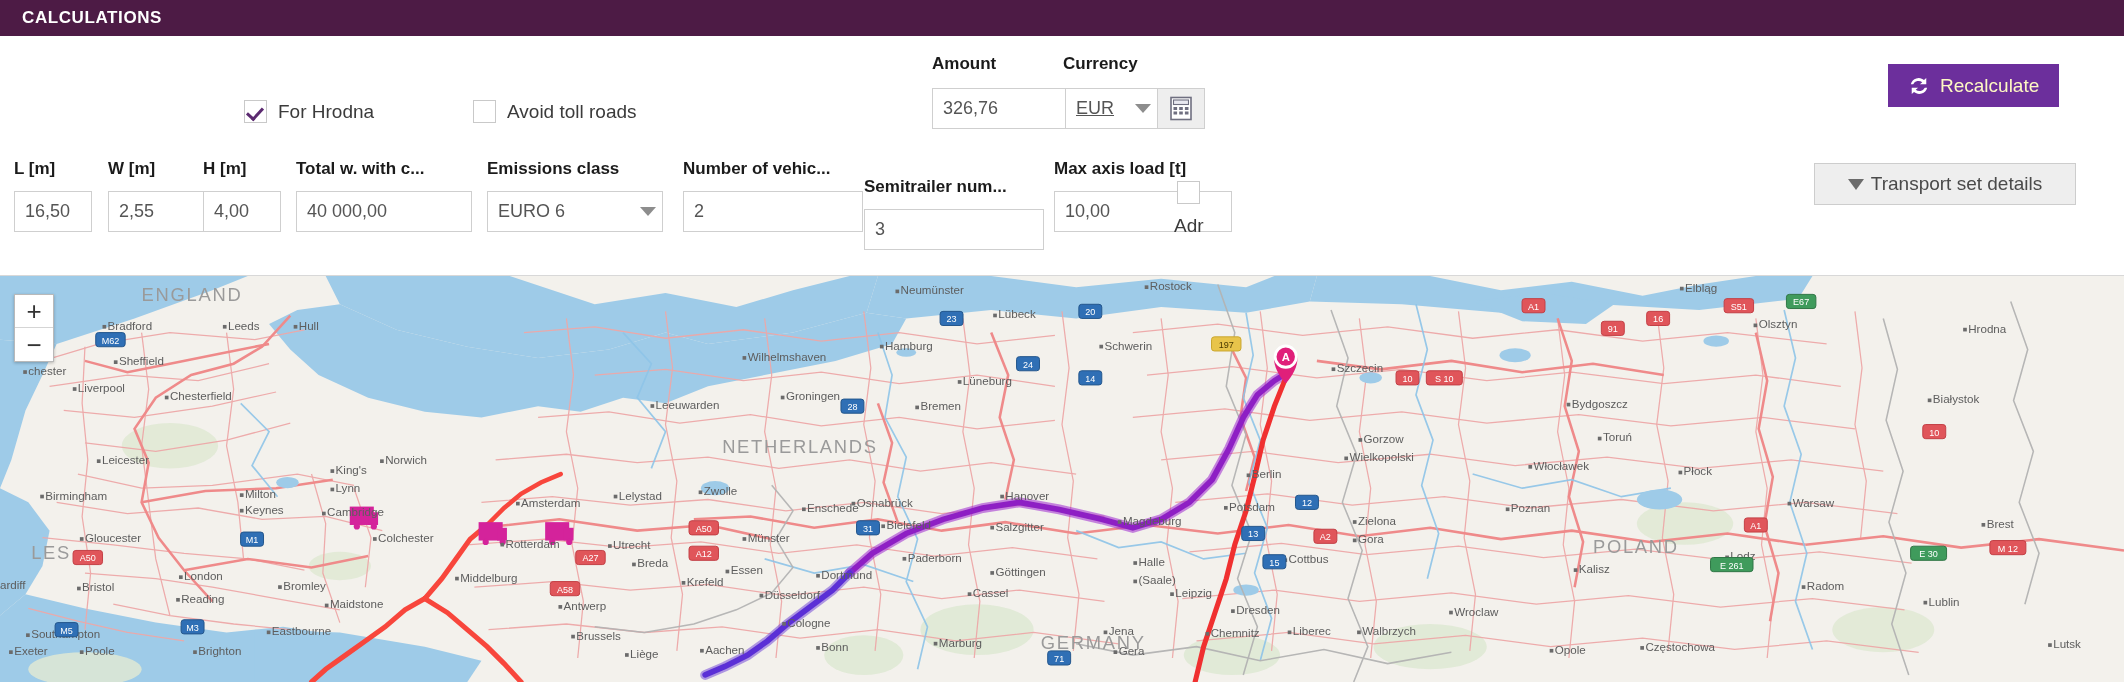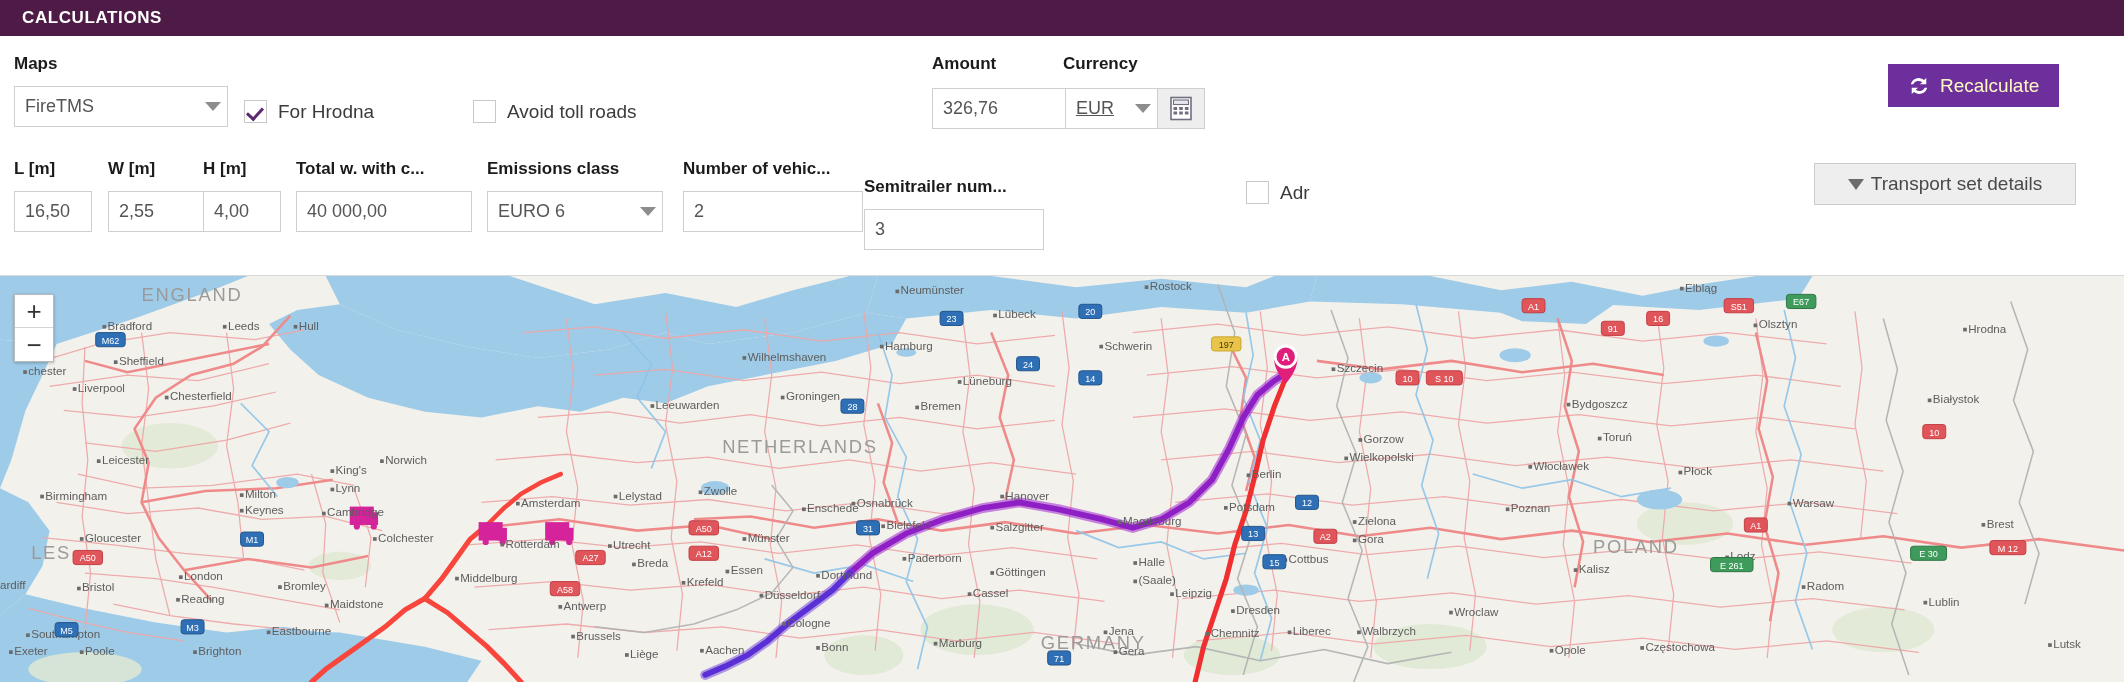--- a/index.html
+++ b/index.html
@@ -172,27 +172,20 @@
 <body>
 
 <div class="titlebar">
   <span class="title">CALCULATIONS</span>
 </div>
 
 <div class="formpanel">
 
   <div class="row1">
 
-    <div class="fld" style="left:14px; top:18px;">
-      <div class="lbl">Maps</div>
-      <div class="inp sel" style="width:214px; margin-top:12px;">
-        <span>FireTMS</span>
-        <span class="caret"></span>
-      </div>
-    </div>
 
     <div class="fld cbwrap" style="left:244px; top:64px;">
       <span class="cbox checked"></span>
       <span class="cblabel">For Hrodna</span>
     </div>
 
     <div class="fld cbwrap" style="left:473px; top:64px;">
       <span class="cbox"></span>
       <span class="cblabel">Avoid toll roads</span>
     </div>
@@ -282,22 +275,28 @@
       </div>
     </div>
 
     <div class="fld" style="left:864px; top:18px;margin-top:18px;">
       <div class="lbl">Semitrailer num...</div>
       <div class="inp" style="width:180px; margin-top:12px;">
         <span>3</span>
       </div>
     </div>
 
-
-    <div class="fld cbwrap" style="left:1246px; top:40px;">
+    <div class="fld" style="left:1054px; top:18px;">
+      <div class="lbl">Max axis load [t]</div>
+      <div class="inp" style="width:178px; margin-top:12px;">
+        <span>10,00</span>
+      </div>
+    </div>
+
+    <div class="fld cbwrap" style="left:1174px; top:40px;flex-direction:column;">
       <span class="cbox"></span>
       <span class="cblabel">Adr</span>
     </div>
 
     <div class="detailsbtn">
       <span class="tri-down"></span>
       <span>Transport set details</span>
     </div>
   </div>
 </div>

